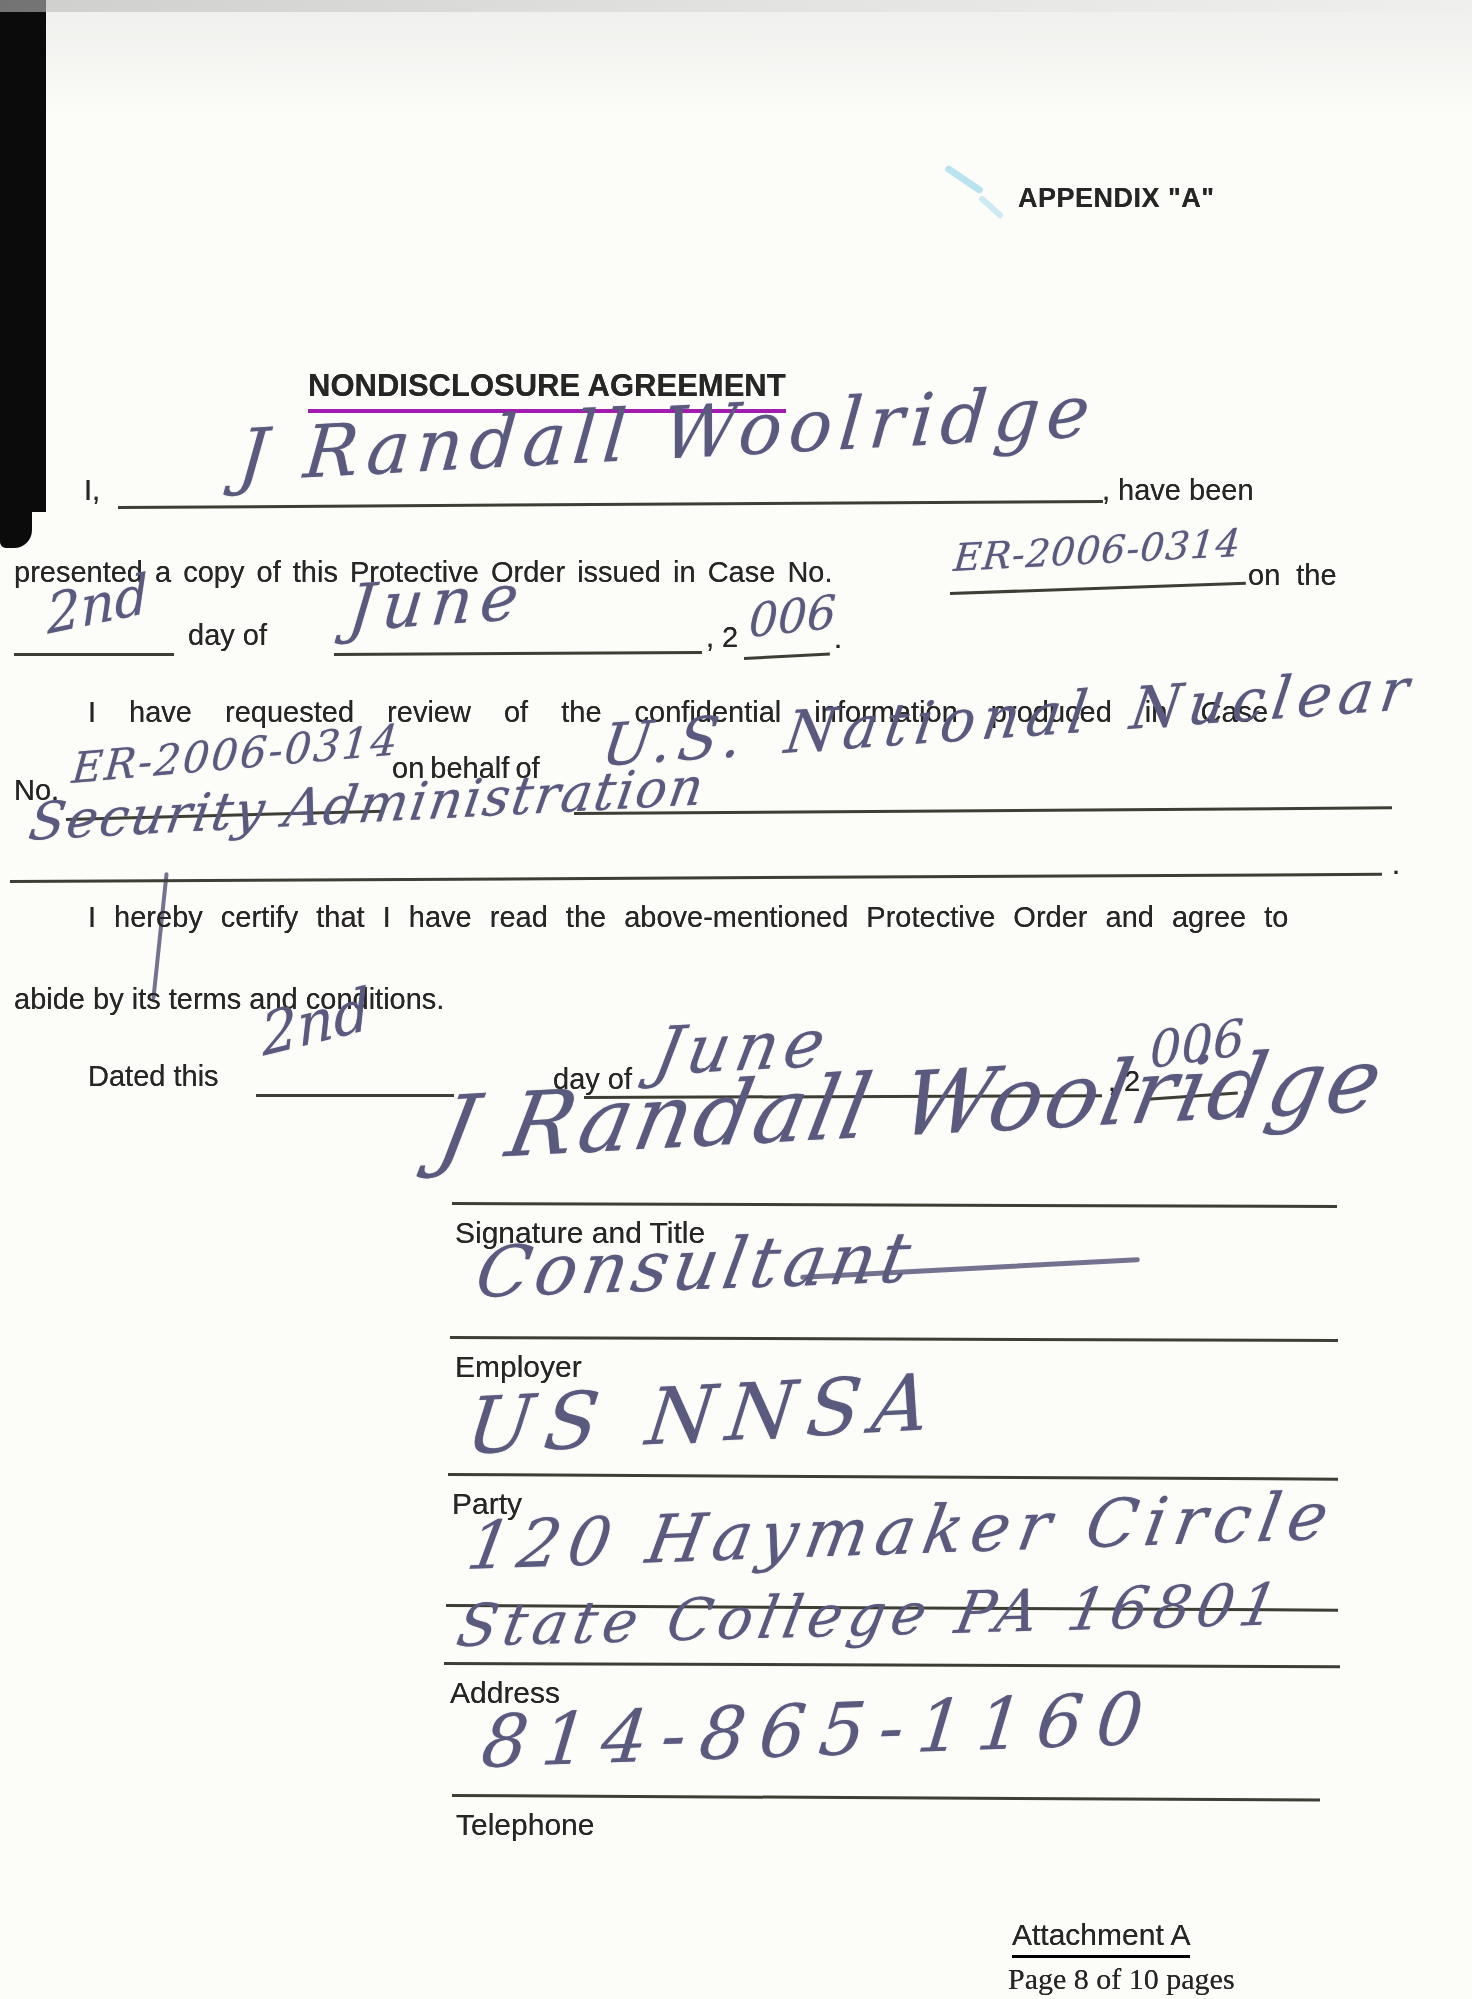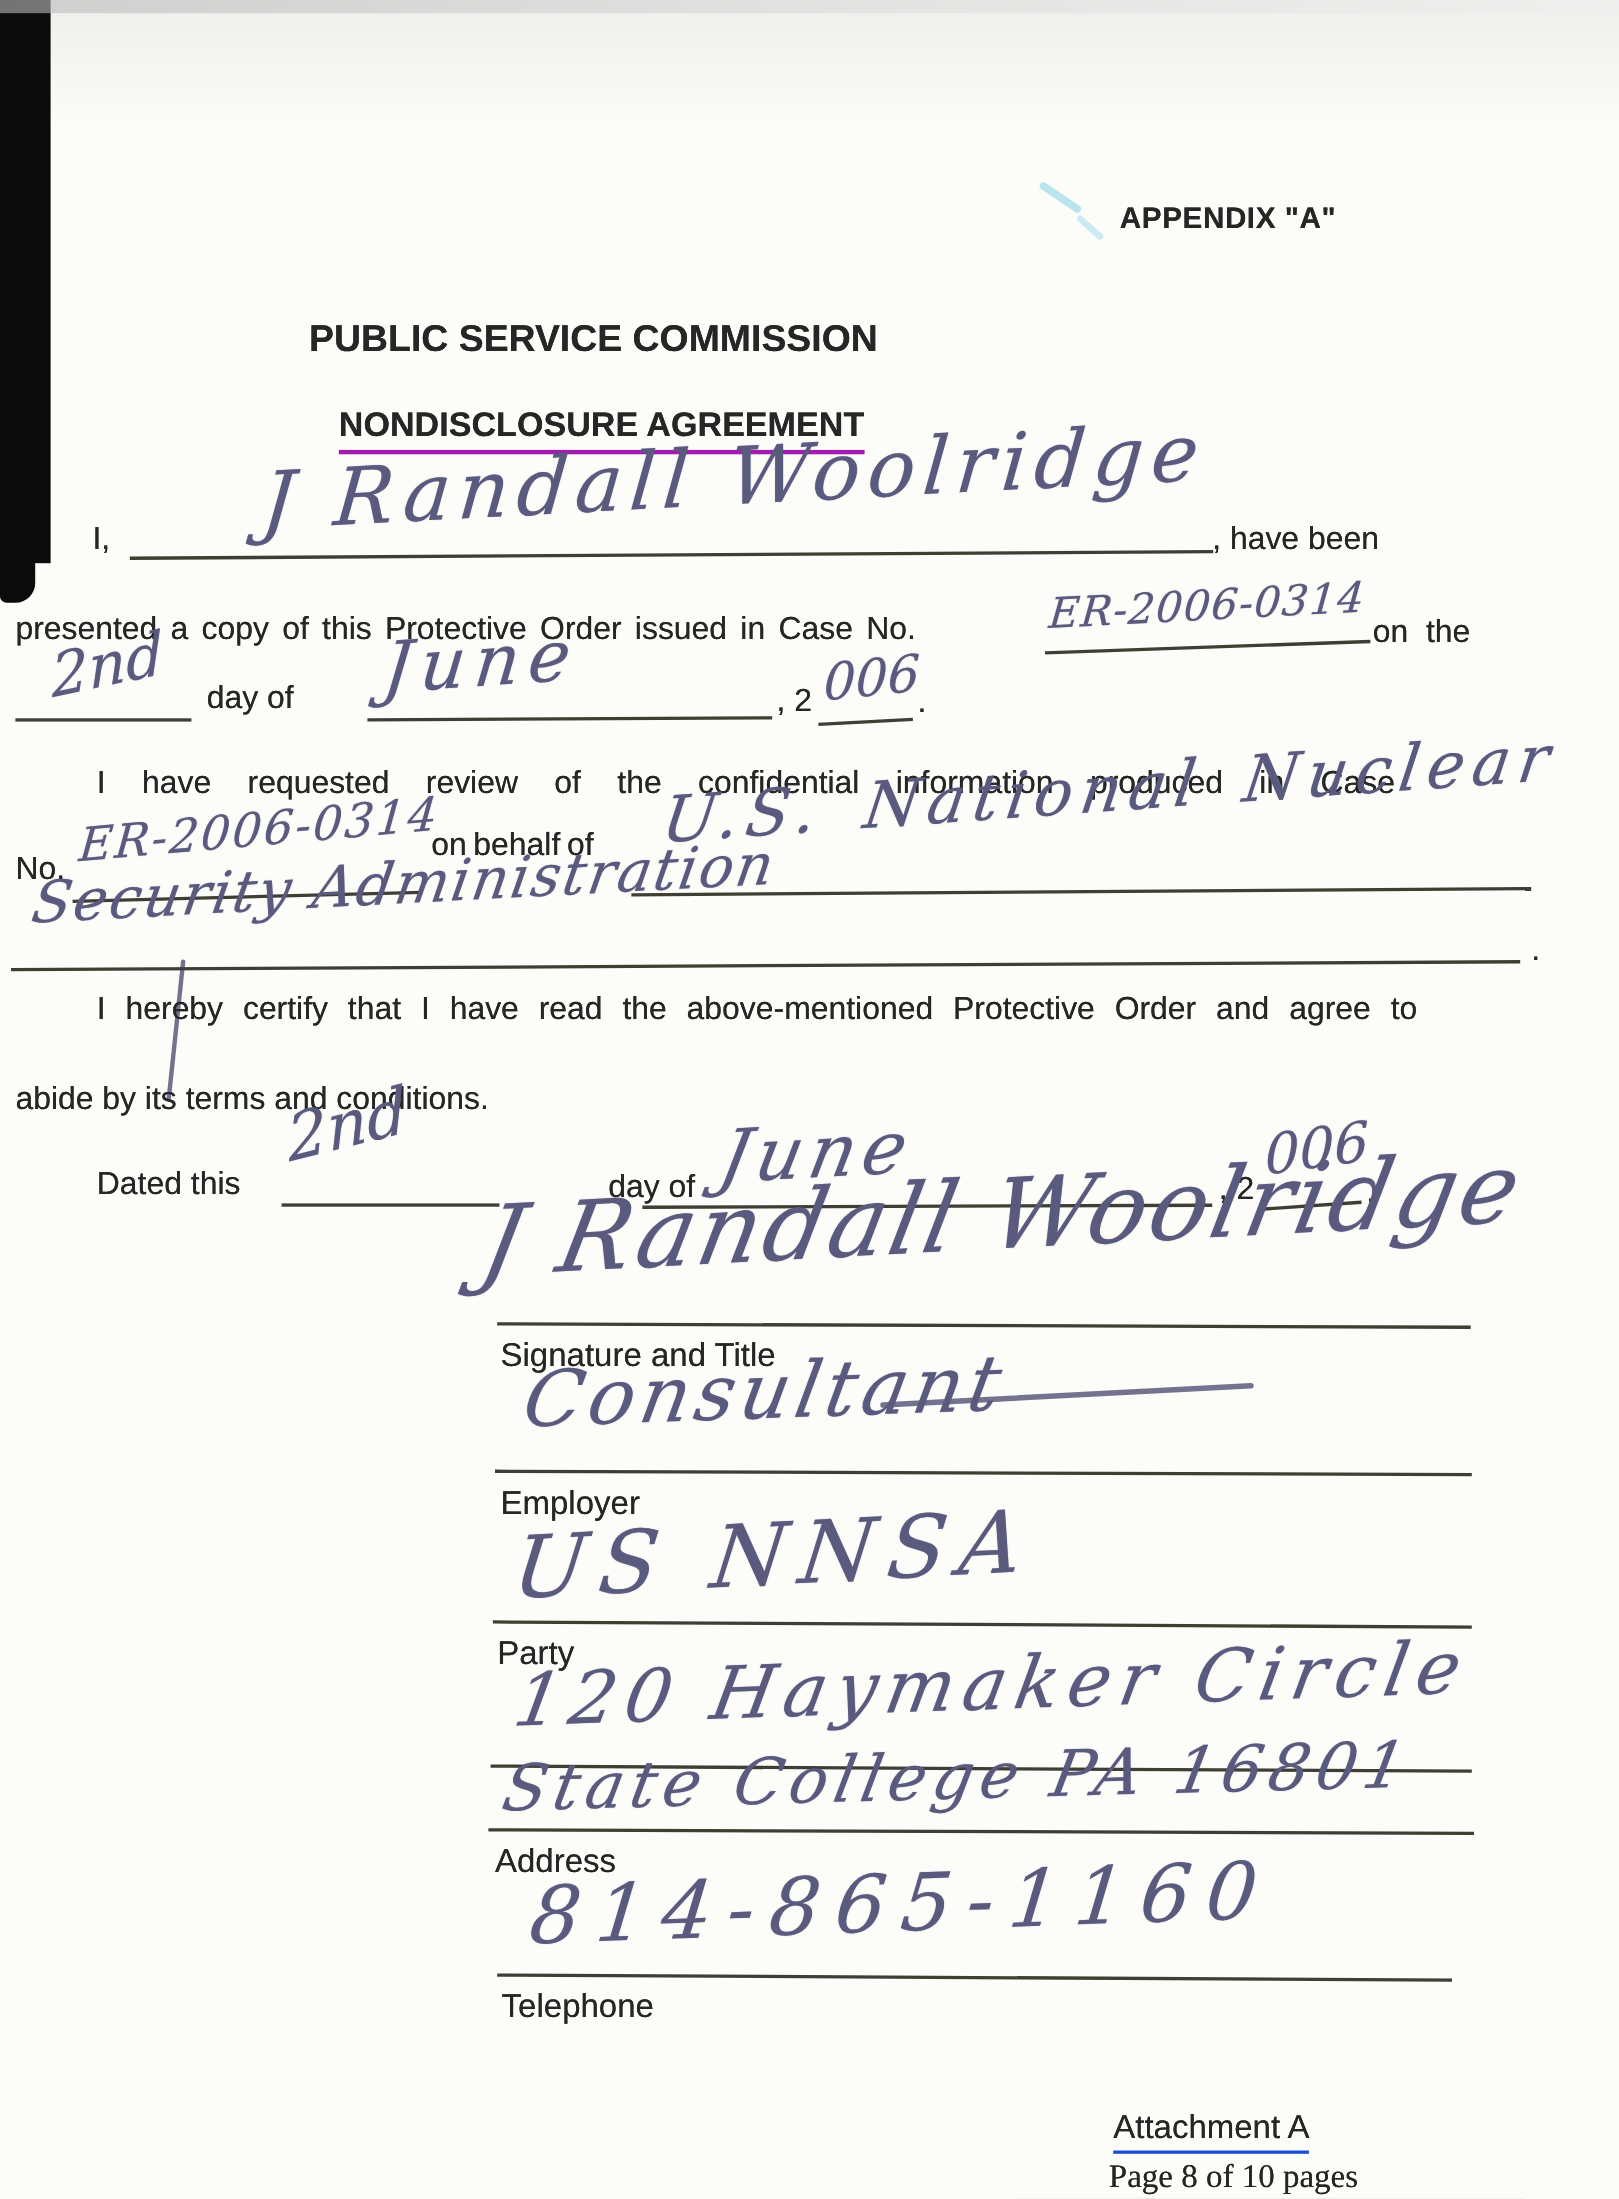--- a/index.html
+++ b/index.html
@@ -30,21 +30,20 @@
 
 <div id="page">
 
   <div class="artifact" style="left:0;top:0;width:46px;height:512px;"></div>
   <div class="artifact" style="left:0;top:500px;width:32px;height:48px;border-radius:0 0 18px 6px;"></div>
   <div style="position:absolute;left:0;top:0;width:100%;height:12px;background:linear-gradient(90deg,#b9b9b9,#dcdcdc 55%,#efefef);opacity:.6;"></div>
   <div class="cyan" style="left:942px;top:176px;width:44px;height:7px;background:#b9e4ef;transform:rotate(34deg);"></div>
   <div class="cyan" style="left:976px;top:204px;width:30px;height:6px;background:#cdeaf2;transform:rotate(42deg);"></div>
 
   <div class="pt bold" style="left:1018px;top:183px;font-size:27px;letter-spacing:.5px;">APPENDIX "A"</div>
-  <div class="pt bold" style="left:281px;top:289px;font-size:34px;">PUBLIC SERVICE COMMISSION</div>
   <div class="pt bold titleline" style="left:308px;top:368px;font-size:31px;">NONDISCLOSURE AGREEMENT</div>
 
   <div class="pt" style="left:84px;top:474px;">I,</div>
   <div class="hw" style="left:235px;top:414px;font-size:72px;letter-spacing:7px;transform:rotate(-3deg) skewX(-8deg);">J Randall Woolridge</div>
   <div class="bline" style="left:118px;top:506px;width:985px;transform:rotate(-.35deg);"></div>
   <div class="pt" style="left:1102px;top:474px;">, have been</div>
 
   <div class="pt" style="left:14px;top:556px;word-spacing:4px;">presented a copy of this Protective Order issued in Case No.</div>
   <div class="hw" style="left:952px;top:536px;font-size:38px;letter-spacing:1px;transform:rotate(-3deg) skewX(-8deg);">ER-2006-0314</div>
   <div class="bline" style="left:950px;top:592px;width:296px;transform:rotate(-2deg);"></div>
@@ -102,16 +101,16 @@
   <div class="hw" style="left:462px;top:1508px;font-size:66px;letter-spacing:8px;transform:rotate(-2deg) skewX(-12deg);">120 Haymaker Circle</div>
   <div class="bline" style="left:446px;top:1604px;width:892px;transform:rotate(.3deg);"></div>
   <div class="hw" style="left:452px;top:1592px;font-size:58px;letter-spacing:6px;transform:rotate(-1.5deg) skewX(-12deg);">State College PA 16801</div>
   <div class="bline" style="left:444px;top:1662px;width:896px;transform:rotate(.2deg);"></div>
   <div class="pt label" style="left:450px;top:1676px;">Address</div>
 
   <div class="hw" style="left:478px;top:1700px;font-size:72px;letter-spacing:14px;transform:rotate(-2deg) skewX(-8deg);">814-865-1160</div>
   <div class="bline" style="left:452px;top:1794px;width:868px;transform:rotate(.3deg);"></div>
   <div class="pt label" style="left:456px;top:1808px;">Telephone</div>
 
-  <div class="pt label" style="left:1012px;top:1918px;border-bottom:3px solid #1d4ed8;padding-bottom:3px;">Attachment A</div>
+  <div class="pt label" style="left:1012px;top:1918px;border-bottom:3px solid #000000;padding-bottom:3px;">Attachment A</div>
   <div class="pt label" style="left:1008px;top:1962px;font-family:Liberation Serif, serif;">Page 8 of 10 pages</div>
 
 </div>
 
 </body></html>

